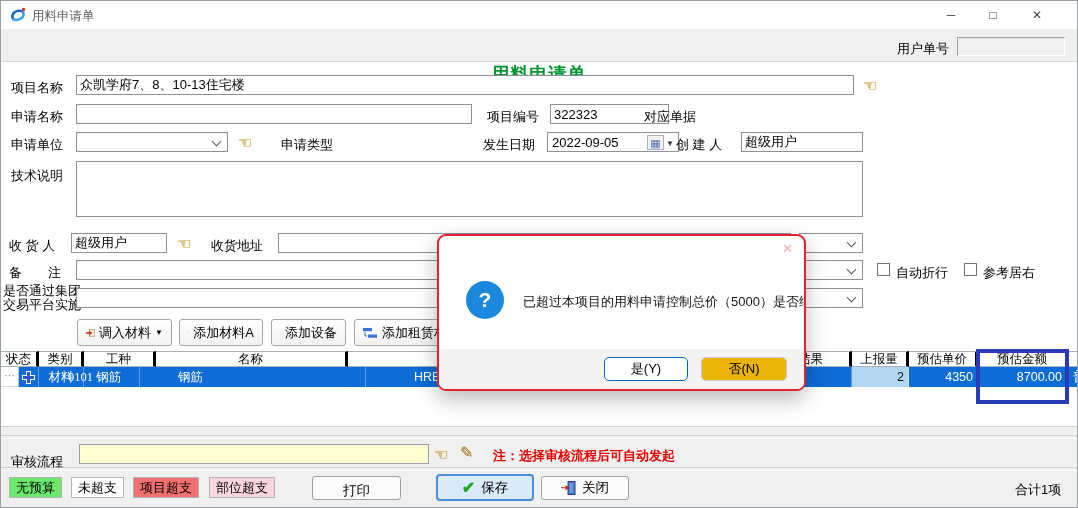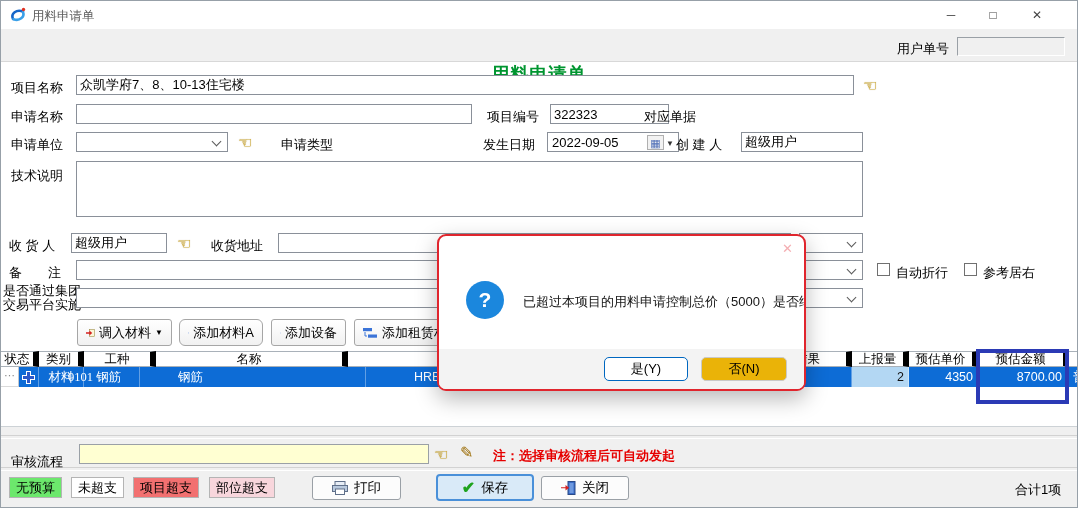--- a/index.html
+++ b/index.html
@@ -32,21 +32,21 @@
   #userno-field { position:absolute; left:956px; top:36px; width:106px; height:17px;
                   border:1px solid; border-color:#9aa0a6 #ffffff #ffffff #9aa0a6; }
   
   .cb { position:absolute; width:13px; height:13px; background:#fff; border:1px solid #707070; box-sizing:border-box; cursor:pointer; }
   
   .tbtn { position:absolute; top:318px; height:27px; box-sizing:border-box;
           border:1px solid #a6a6a6; border-radius:3px; background:linear-gradient(#ffffff,#f1f1f1);
           display:flex; align-items:center; gap:4px; padding:0 8px; font-size:13px; cursor:pointer; white-space:nowrap; }
   
   .th { position:absolute; top:350px; height:16px; box-sizing:border-box; background:#fff;
-        border-top:1px solid #a9b1b9; border-bottom:1px solid #a9b1b9; border-right:6px solid #000000;
+        border-top:1px solid #a9b1b9; border-bottom:1px solid #a9b1b9; border-right:3px solid #000000;
         font-size:12.5px; text-align:center; line-height:15px; white-space:nowrap; overflow:hidden; }
   #rowind { position:absolute; left:0; top:366px; width:18px; height:20px; background:#fff; box-sizing:border-box;
             border-right:1px solid #c2c8ce; border-bottom:1px solid #dadada; color:#8a8a8a; text-align:center; line-height:17px; font-size:11px; }
   #trow { position:absolute; left:18px; top:366px; width:1092px; height:20px; background:#0d6cd6; }
   .td { position:absolute; top:0; height:20px; box-sizing:border-box; border-right:1px solid rgba(255,255,255,.35);
         color:#fff; font-size:12.5px; line-height:20px; white-space:nowrap; overflow:hidden; }
   .plus { position:relative; display:inline-block; width:13px; height:13px; vertical-align:middle; }
   .plus::before { content:""; position:absolute; left:0; top:4px; width:13px; height:5px; background:#fff; }
   .plus::after  { content:""; position:absolute; left:4px; top:0; width:5px; height:13px; background:#fff; }
   .plus .in::before { content:""; position:absolute; left:1px; top:5px; width:11px; height:3px; background:#2b58c8; z-index:1; }
@@ -165,21 +165,21 @@
     </div>
 
   <div class="tbtn" style="left:76px;width:95px;">
     <svg width="16" height="14" viewBox="0 0 16 14">
       <rect x="6.5" y="1" width="8.5" height="12" fill="#fdf6d8" stroke="#9a8a40"></rect>
       <path d="M0 5.5 h6 v-2.8 l5 4.3 -5 4.3 v-2.8 h-6 z" fill="#d42020"></path>
     </svg>
     <span>调入材料</span>
     <span style="font-size:8px;">▼</span>
   </div>
-  <div class="tbtn" style="left:178px;width:84px;border-radius:6px;">
+  <div class="tbtn" style="left:178px;width:84px;">
     <svg width="15" height="12" viewBox="0 0 15 12">
       <rect x="0" y="1" width="9" height="3.2" fill="#3b74d8"></rect>
         <rect x="5" y="7.5" width="9" height="3.2" fill="#3b74d8"></rect>
       <path d="M2 5 v4 h2" stroke="#3b74d8" fill="none"></path>
     </svg>
     <span>添加材料A</span>
   </div>
   <div class="tbtn" style="left:270px;width:75px;">
     <svg width="15" height="12" viewBox="0 0 15 12">
       <rect x="0" y="1" width="9" height="3.2" fill="#3b74d8"></rect>
@@ -232,21 +232,21 @@
   <input id="wf-inp" value="" style="">
   <span class="hand" style="left:433px;top:446px;">☜</span>
   <span class="pencil" style="left:459px;top:444px;">✎</span>
   <span id="wf-note">注：选择审核流程后可自动发起</span>
 
   <span class="legend" style="left: 8px; background: rgb(108, 232, 108);">无预算</span>
   <span class="legend" style="left: 70px; background: rgb(255, 255, 255);">未超支</span>
   <span class="legend" style="left: 132px; background: rgb(242, 112, 112);">项目超支</span>
   <span class="legend" style="left: 208px; background: rgb(248, 214, 220);">部位超支</span>
 
-  <div class="bbtn" style="left:311px;width:89px;">
+  <div class="bbtn" style="left:311px;width:89px;flex-direction:column;">
     <svg width="16" height="14" viewBox="0 0 16 14">
       <rect x="3" y="0.5" width="10" height="4" fill="#e8eef6" stroke="#60708a"></rect>
       <rect x="0.5" y="4.5" width="15" height="6" fill="#b9c9dd" stroke="#60708a"></rect>
       <rect x="3.5" y="8" width="9" height="5.5" fill="#ffffff" stroke="#60708a"></rect>
     </svg>
     <span>打印</span>
   </div>
   <div class="bbtn" id="btn-save" style="left:435px;width:98px;">
     <span class="check">✔</span>
     <span>保存</span>

